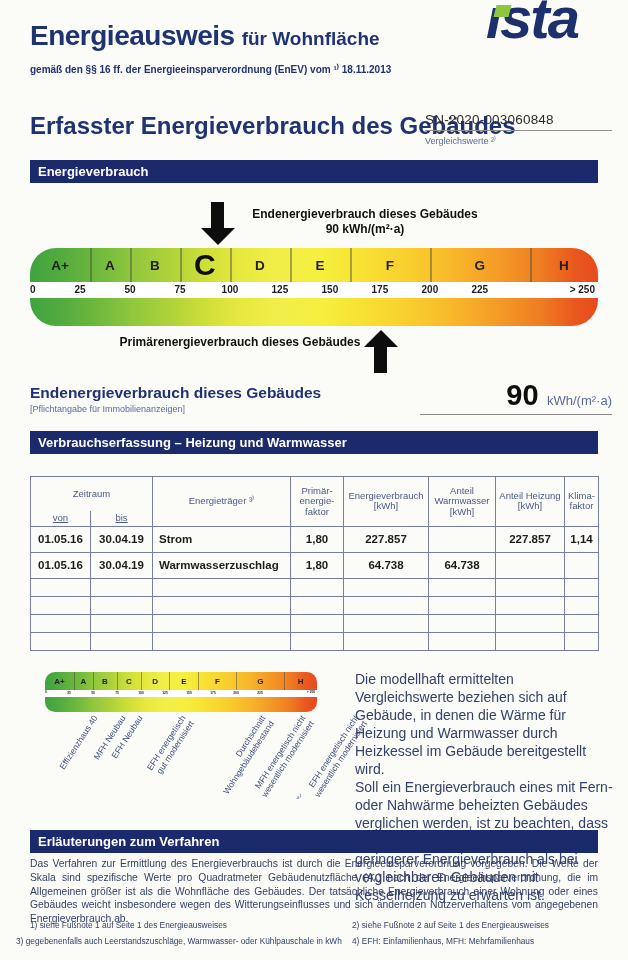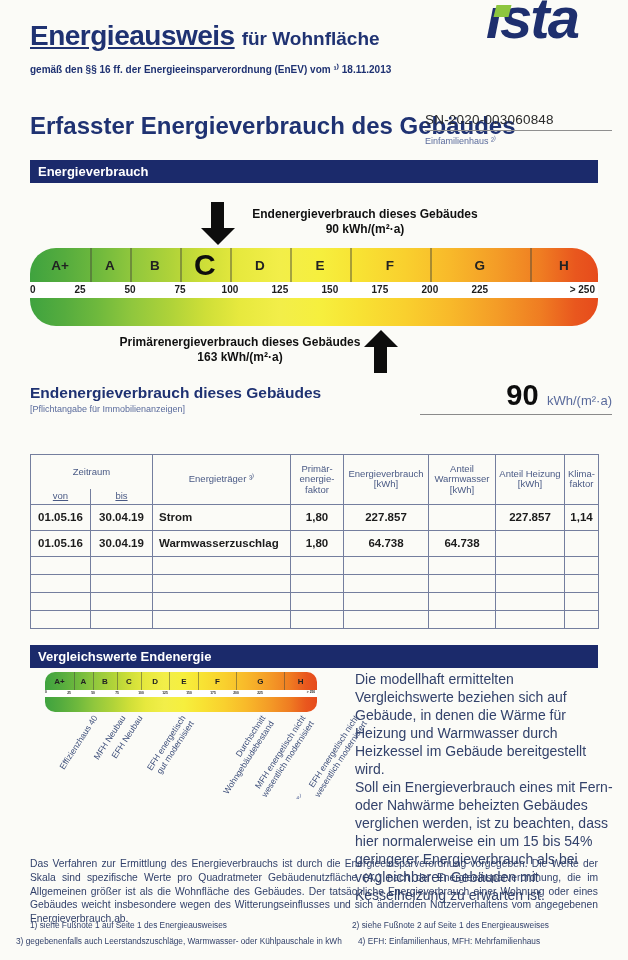--- a/index.html
+++ b/index.html
@@ -1,21 +1,21 @@
 <!DOCTYPE html>
 <html><head>
 <meta charset="utf-8">
 <style>
   html,body{margin:0;padding:0;background:#fff;}
   .page{position:relative;width:628px;height:960px;background:#fbfbf7;overflow:hidden;
         font-family:"Liberation Sans",sans-serif;color:#222;}
 
   
   .title{position:absolute;left:30px;top:20px;color:#1f3272;white-space:nowrap;}
-  .title .big{font-size:28px;font-weight:bold;letter-spacing:-0.5px;text-decoration:underline;}
+  .title .big{font-size:28px;font-weight:bold;letter-spacing:-0.5px;}
   .title .small{font-size:19px;font-weight:bold;margin-left:7px;}
   .subtitle{position:absolute;left:30px;top:62px;font-size:10px;font-weight:bold;color:#1f3272;}
   .logo{position:absolute;left:486px;top:-16px;font-size:58px;font-weight:bold;font-style:italic;
         color:#1e2f6e;letter-spacing:-2px;}
   .logo-dot{position:absolute;left:9px;top:21px;width:15px;height:12px;background:#8dc63f;transform:skewX(-14deg);}
 
   .sec-heading{position:absolute;left:30px;top:112px;font-size:24px;font-weight:bold;color:#1f3272;}
   .sn{position:absolute;left:425px;top:112px;width:187px;font-size:13.5px;color:#2b2b2b;
       border-bottom:1px solid #8f8f8f;padding-bottom:3px;letter-spacing:0.2px;}
   .sn-label{position:absolute;left:425px;top:134px;font-size:9px;color:#5a6b9c;}
@@ -54,21 +54,21 @@
 
   
   .ee-head{position:absolute;left:30px;top:384px;font-size:15.5px;font-weight:bold;color:#1f3272;}
   .ee-note{position:absolute;left:30px;top:404px;font-size:9px;color:#5a6b9c;}
   .ee-value{position:absolute;right:16px;top:379px;white-space:nowrap;}
   .ee-value .num{font-size:29px;font-weight:800;color:#0d0d0d;}
   .ee-value .unit{font-size:13px;color:#5a6b9c;margin-left:4px;}
   .ee-underline{position:absolute;left:420px;top:414px;width:192px;border-top:1px solid #8a8a8a;}
 
   
-  .vtable{position:absolute;left:30px;top:454px;border-collapse:collapse;table-layout:fixed;}
+  .vtable{position:absolute;left:30px;top:476px;border-collapse:collapse;table-layout:fixed;}
   .vtable th,.vtable td{border:1px solid #747e9e;padding:0;}
   .vtable th{font-size:9.5px;font-weight:normal;color:#4a5a85;line-height:10.5px;
              white-space:pre-line;text-align:center;vertical-align:middle;}
   .vtable .h1{height:34px;}
   .vtable .h2 th{height:15px;border-top:none;text-decoration:underline;}
   .vtable .zeitraum{border-bottom:none;}
   .vtable td{height:25px;font-size:11.5px;font-weight:bold;color:#1c1c1c;text-align:center;vertical-align:middle;}
   .vtable td.lft{text-align:left;padding-left:6px;}
   .vtable tr.empty td{height:17px;}
 
@@ -102,21 +102,21 @@
     <span class="big">Energieausweis</span><span class="small">für Wohnfläche</span>
   </div>
   <div class="subtitle">gemäß den §§ 16 ff. der Energieeinsparverordnung (EnEV) vom ¹⁾ 18.11.2013</div>
   <div class="logo">
     <span>ısta</span>
     <span class="logo-dot"></span>
   </div>
 
   <div class="sec-heading">Erfasster Energieverbrauch des Gebäudes</div>
   <div class="sn">SN-2020-003060848</div>
-  <div class="sn-label">Einfamilienhaus ²⁾</div>
+  <div class="sn-label">Vergleichswerte ²⁾</div>
 
   <div class="banner" style="top:160px;">Energieverbrauch</div>
 
   <div class="scale-caption cap-end">
     <div>Endenergieverbrauch dieses Gebäudes</div>
     <div>90 kWh/(m²·a)</div>
   </div>
   <div class="arrow arrow-down" id="arrow-down" style="left: 200.942px;">
     <div class="shaft"></div>
     <div class="head-down"></div>
@@ -153,35 +153,35 @@
         <span class="tick" style="left: 61.6%;">175</span>
         <span class="tick" style="left: 70.4%;">200</span>
         <span class="tick" style="left: 79.2%;">225</span>
         <span class="tick last">&gt; 250</span>
       </div>
     <div class="lower grad"></div>
   </div>
 
   <div class="scale-caption cap-prim">
     <div>Primärenergieverbrauch dieses Gebäudes</div>
-    <div>163 kWh/(m²·a)</div>
   </div>
   <div class="arrow arrow-up" id="arrow-up" style="left: 363.896px;">
     <div class="head-up"></div>
     <div class="shaft"></div>
   </div>
 
   <div class="ee-head">Endenergieverbrauch dieses Gebäudes</div>
   <div class="ee-note">[Pflichtangabe für Immobilienanzeigen]</div>
   <div class="ee-value">
     <span class="num">90</span>
     <span class="unit">kWh/(m²·a)</span>
   </div>
   <div class="ee-underline"></div>
 
+  <div class="banner" style="top:431px;">Verbrauchserfassung – Heizung und Warmwasser</div>
 
   <div id="table-host">
       <table class="vtable">
         <colgroup>
           <col style="width:60px">
           <col style="width:62px">
           <col style="width:138px">
           <col style="width:53px">
           <col style="width:85px">
           <col style="width:67px">
@@ -268,21 +268,20 @@
             <td></td>
             <td></td>
             <td></td>
             <td></td>
             <td></td>
           </tr>
         </tbody>
       </table>
     </div>
 
-  <div class="banner" style="top:645px;">Vergleichswerte Endenergie</div>
 
   <div class="band band-mini mini" id="band-mini">
     <div class="letters grad">
         <span class="cls" style="left: 5.28%;">A+</span>
         <span class="cls" style="left: 14.08%;">A</span>
         <i class="sep" style="left: 10.56%;"></i>
         <span class="cls" style="left: 22%;">B</span>
         <i class="sep" style="left: 17.6%;"></i>
         <span class="cls" style="left: 30.8%;">C</span>
         <i class="sep" style="left: 26.4%;"></i>
@@ -312,26 +311,27 @@
       </div>
     <div class="lower grad"></div>
   </div>
   <div class="fn-mark">⁴⁾</div>
 
   <div class="vg-text">
     <div>Die modellhaft ermittelten Vergleichswerte beziehen sich auf Gebäude, in denen die Wärme für Heizung und Warmwasser durch Heizkessel im Gebäude bereitgestellt wird.</div>
     <div>Soll ein Energieverbrauch eines mit Fern- oder Nahwärme beheizten Gebäudes verglichen werden, ist zu beachten, dass hier normalerweise ein um 15 bis 54% geringerer Energieverbrauch als bei vergleichbaren Gebäuden mit Kesselheizung zu erwarten ist.</div>
   </div>
 
+  <div class="banner" style="top:830px;">Erläuterungen zum Verfahren</div>
   <div class="erl-text">Das Verfahren zur Ermittlung des Energieverbrauchs ist durch die Energieeinsparverordnung vorgegeben. Die Werte der Skala sind spezifische Werte pro Quadratmeter Gebäudenutzfläche (Aₙ) nach der Energieeinsparverordnung, die im Allgemeinen größer ist als die Wohnfläche des Gebäudes. Der tatsächliche Energieverbrauch einer Wohnung oder eines Gebäudes weicht insbesondere wegen des Witterungseinflusses und sich ändernden Nutzerverhaltens vom angegebenen Energieverbrauch ab.</div>
 
   <div class="footnote" style="left:30px;top:920px;">1) siehe Fußnote 1 auf Seite 1 des Energieausweises</div>
   <div class="footnote" style="left:352px;top:920px;">2) siehe Fußnote 2 auf Seite 1 des Energieausweises</div>
   <div class="footnote" style="left:16px;top:936px;">3) gegebenenfalls auch Leerstandszuschläge, Warmwasser- oder Kühlpauschale in kWh</div>
-  <div class="footnote" style="left:352px;top:936px;margin-left:6px;">4) EFH: Einfamilienhaus, MFH: Mehrfamilienhaus</div>
+  <div class="footnote" style="left:352px;top:936px;">4) EFH: Einfamilienhaus, MFH: Mehrfamilienhaus</div>
 
 <div class="rlabel" style="left: -78px;">Effizienzhaus 40</div>
     <div class="rlabel" style="left: -50px;">MFH Neubau</div>
     <div class="rlabel" style="left: -33px;">EFH Neubau</div>
     <div class="rlabel" style="left: 10px;">EFH energetisch
 gut modernisiert</div>
     <div class="rlabel" style="left: 90px;">Durchschnitt
 Wohngebäudebestand</div>
     <div class="rlabel" style="left: 130px;">MFH energetisch nicht
 wesentlich modernisiert</div>

